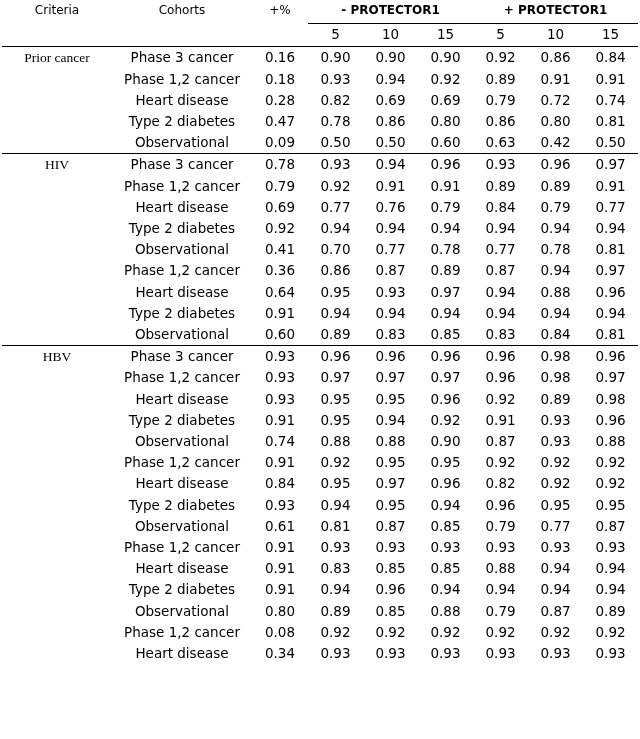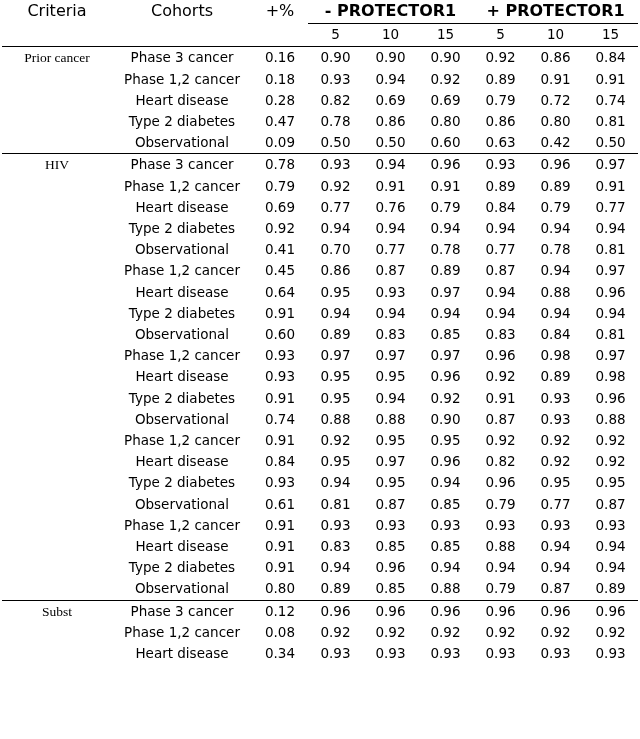--- a/index.html
+++ b/index.html
@@ -35,21 +35,21 @@
     white-space: nowrap;
   }
   
   col.c-criteria { width: 110px; }
   col.c-cohort   { width: 140px; }
   col.c-pct      { width: 56px; }
   col.c-val      { width: 55px; }
 
   
   thead tr.head-top th {
-    font-size: 16px;
+    font-size: 12px;
     padding-bottom: 2px;
   }
   thead tr.head-top th.grp {
     border-bottom: 1px solid #000;
     font-weight: bold;
   }
   thead tr.head-sub th {
     font-size: 13.5px;
     padding-bottom: 1px;
   }
@@ -214,21 +214,21 @@
           <td class="num">0.70</td>
           <td class="num">0.77</td>
           <td class="num">0.78</td>
           <td class="num">0.77</td>
           <td class="num">0.78</td>
           <td class="num">0.81</td>
         </tr>
         <tr>
           <td class="criteria"></td>
           <td class="cohort">Phase 1,2 cancer</td>
-          <td class="num">0.45</td>
+          <td class="num">0.36</td>
           <td class="num">0.86</td>
           <td class="num">0.87</td>
           <td class="num">0.89</td>
           <td class="num">0.87</td>
           <td class="num">0.94</td>
           <td class="num">0.97</td>
         </tr>
         <tr>
           <td class="criteria"></td>
           <td class="cohort">Heart disease</td>
@@ -255,20 +255,31 @@
           <td class="criteria"></td>
           <td class="cohort">Observational</td>
           <td class="num">0.60</td>
           <td class="num">0.89</td>
           <td class="num">0.83</td>
           <td class="num">0.85</td>
           <td class="num">0.83</td>
           <td class="num">0.84</td>
           <td class="num">0.81</td>
         </tr>
+        <tr class="rule-thin">
+          <td class="criteria">HBV</td>
+          <td class="cohort">Phase 3 cancer</td>
+          <td class="num">0.93</td>
+          <td class="num">0.96</td>
+          <td class="num">0.96</td>
+          <td class="num">0.96</td>
+          <td class="num">0.96</td>
+          <td class="num">0.98</td>
+          <td class="num">0.96</td>
+        </tr>
         <tr>
           <td class="criteria"></td>
           <td class="cohort">Phase 1,2 cancer</td>
           <td class="num">0.93</td>
           <td class="num">0.97</td>
           <td class="num">0.97</td>
           <td class="num">0.97</td>
           <td class="num">0.96</td>
           <td class="num">0.98</td>
           <td class="num">0.97</td>
@@ -386,31 +397,20 @@
         <tr>
           <td class="criteria"></td>
           <td class="cohort">Observational</td>
           <td class="num">0.80</td>
           <td class="num">0.89</td>
           <td class="num">0.85</td>
           <td class="num">0.88</td>
           <td class="num">0.79</td>
           <td class="num">0.87</td>
           <td class="num">0.89</td>
-        </tr>
-        <tr class="rule-thin">
-          <td class="criteria">Subst</td>
-          <td class="cohort">Phase 3 cancer</td>
-          <td class="num">0.12</td>
-          <td class="num">0.96</td>
-          <td class="num">0.96</td>
-          <td class="num">0.96</td>
-          <td class="num">0.96</td>
-          <td class="num">0.96</td>
-          <td class="num">0.96</td>
         </tr>
         <tr>
           <td class="criteria"></td>
           <td class="cohort">Phase 1,2 cancer</td>
           <td class="num">0.08</td>
           <td class="num">0.92</td>
           <td class="num">0.92</td>
           <td class="num">0.92</td>
           <td class="num">0.92</td>
           <td class="num">0.92</td>

